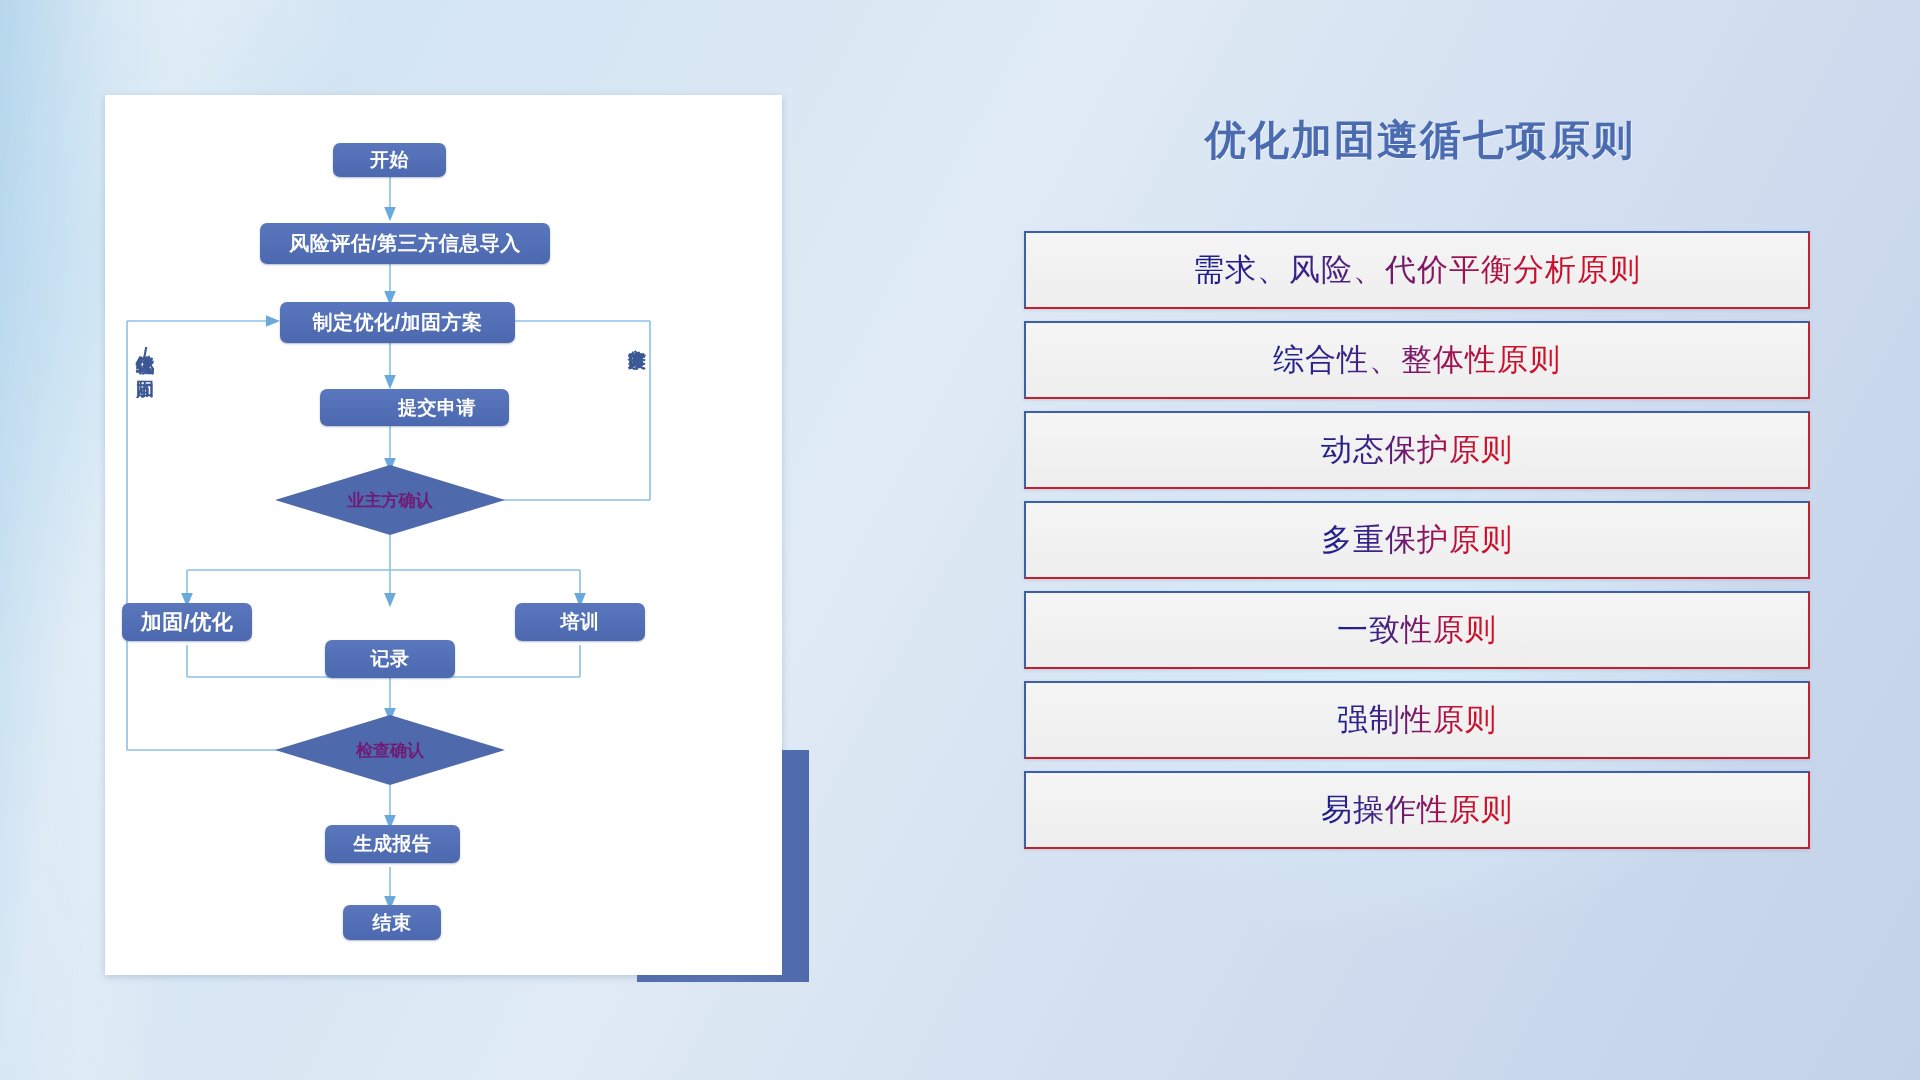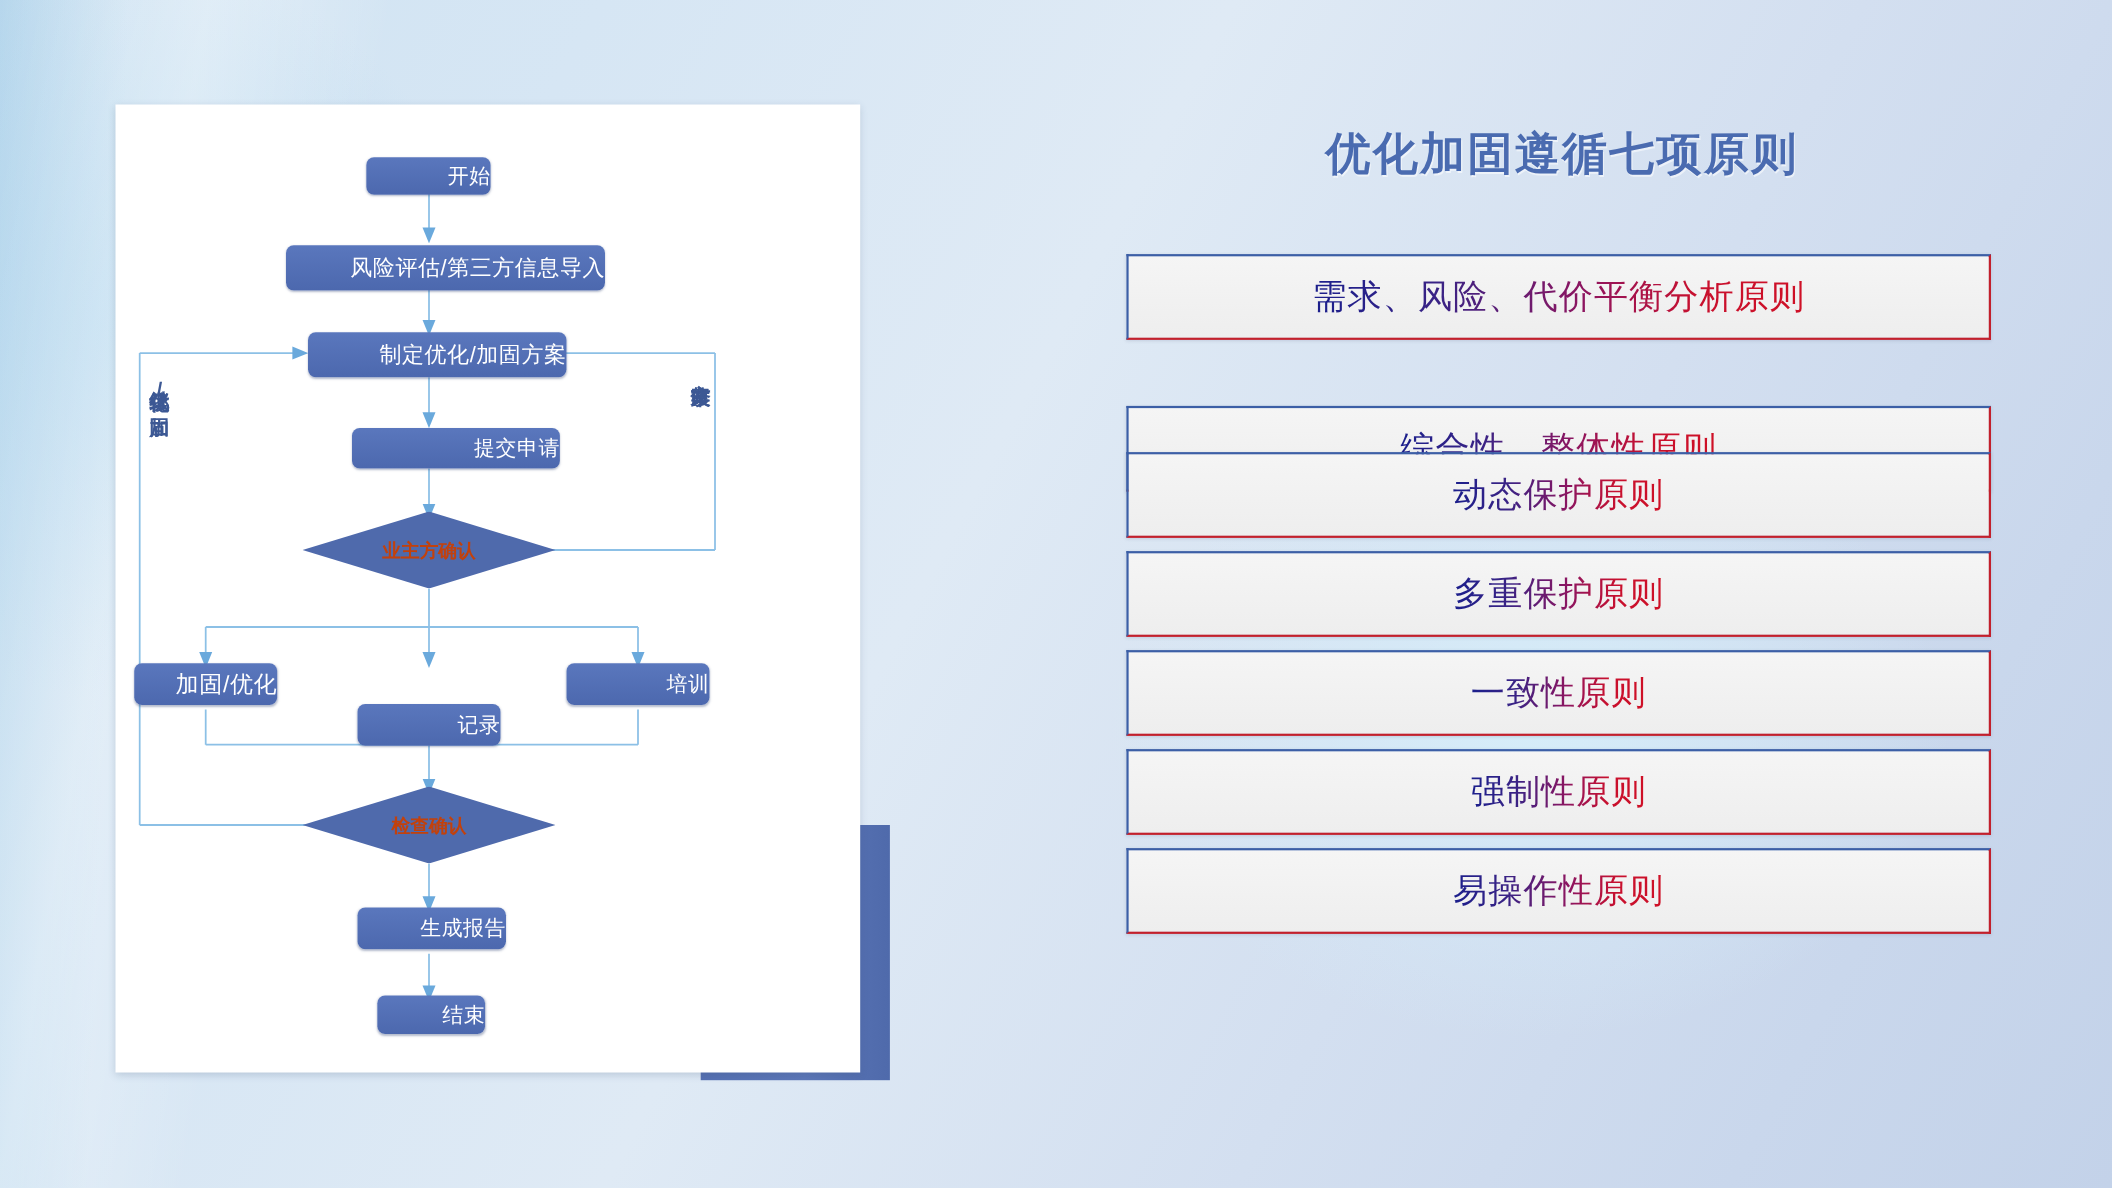--- a/index.html
+++ b/index.html
@@ -42,40 +42,40 @@
   }
   .flow-inner {
     position: absolute;
     left: 0; top: 0; width: 677px; height: 880px;
   }
   .node {
     position: absolute;
     background: linear-gradient(180deg, #5a77bd 0%, #4c68ae 100%);
     border-radius: 7px;
     color: #ffffff;
-    font-weight: normal;
+    font-weight: bold;
     display: flex;
     align-items: center;
-    justify-content: flex-end;
+    justify-content: center;
     white-space: nowrap;
     box-shadow: 0 1px 2px rgba(40,60,110,0.35);
     letter-spacing: 0.5px;
   }
   .diamond-wrap { position: absolute; }
   .diamond-shape {
     position: absolute;
     left: 0; top: 0; width: 100%; height: 100%;
     background: #4f6aac;
     clip-path: polygon(50% 0%, 100% 50%, 50% 100%, 0% 50%);
   }
   .diamond-label {
     position: absolute;
     left: 0; top: 0; width: 100%; height: 100%;
     display: flex; align-items: center; justify-content: center;
-    color: #c2410c; font-weight: bold; white-space: nowrap;
+    color: #701a75; font-weight: bold; white-space: nowrap;
   }
   .vlabel {
     position: absolute;
     color: #3c5894;
     font-weight: bold;
     writing-mode: vertical-rl;
     text-orientation: upright;
     letter-spacing: 1px;
     line-height: 1.05;
   }
@@ -241,21 +241,21 @@
   </div>
 </div>
 
 <div class="right-pane">
 
   <div class="right-title">优化加固遵循七项原则</div>
 
   <div class="pcard" style="top:136px;">
     <span class="pcard-text">需求、风险、代价平衡分析原则</span>
   </div>
-  <div class="pcard" style="top:226px;margin-top:48px;">
+  <div class="pcard" style="top:226px;">
     <span class="pcard-text">综合性、整体性原则</span>
   </div>
   <div class="pcard" style="top:316px;">
     <span class="pcard-text">动态保护原则</span>
   </div>
   <div class="pcard" style="top:406px;">
     <span class="pcard-text">多重保护原则</span>
   </div>
   <div class="pcard" style="top:496px;">
     <span class="pcard-text">一致性原则</span>

